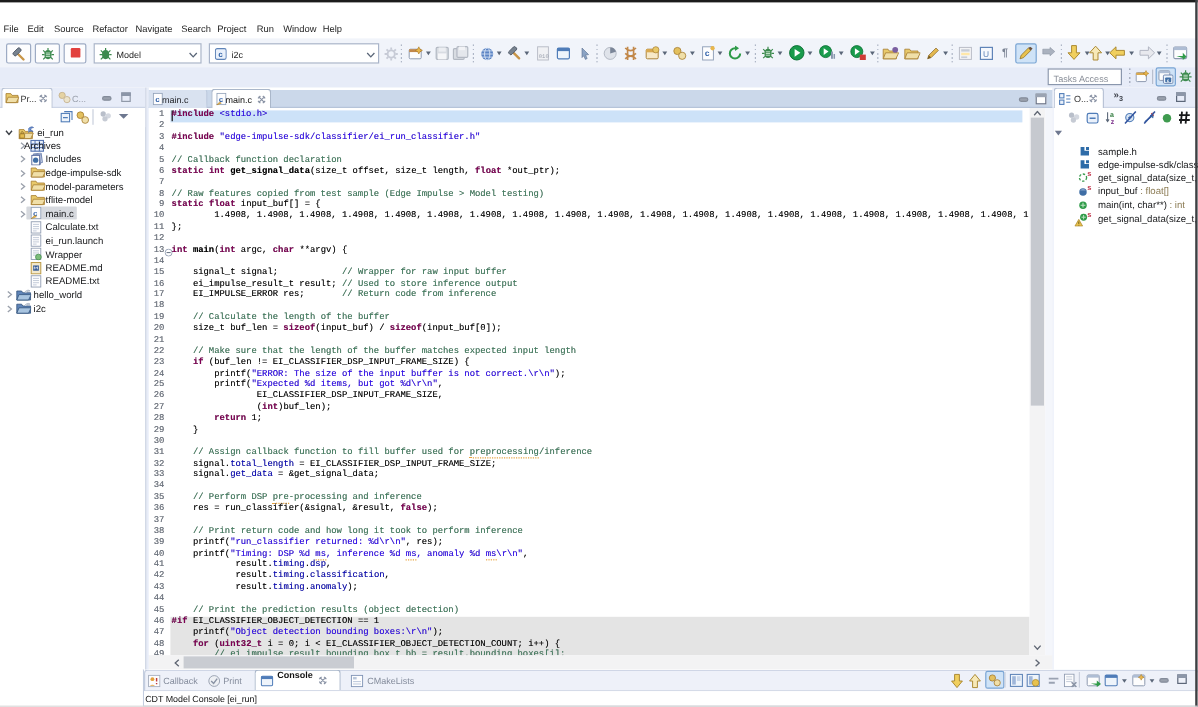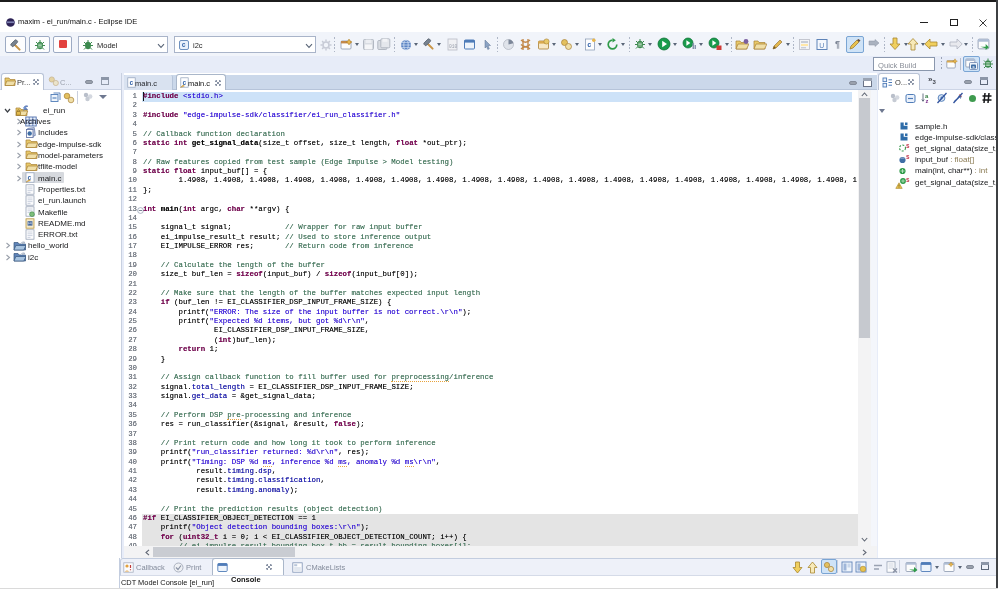--- a/index.html
+++ b/index.html
@@ -30,20 +30,32 @@
         <rect x="0.6" y="3.4" width="7.8" height="1.7" fill="#7d80b0"></rect>
       </svg>
 <div class="abs ui" style="left:18px;top:3px;font-size:7.5px;color:#101010">maxim - ei_run/main.c - Eclipse IDE</div>
 <div class="abs" style="left:920px;top:8px;width:8px;height:1px;background:#222"></div>
 <div class="abs" style="left:950px;top:4.5px;width:7.5px;height:7.5px;border:1px solid #222"></div>
 <svg class="abs" style="left:979px;top:4.5px" width="8" height="8" viewBox="0 0 8 8">
         <path d="M0.5 0.5 L7.5 7.5 M7.5 0.5 L0.5 7.5" stroke="#222" stroke-width="0.9"></path>
       </svg>
 </div>
 
+<div class="abs" id="menubar" style="left:0;top:17.5px;width:998px;height:14px;background:#fff">
+<div class="abs ui" style="left:3px;top:2.5px;font-size:7.8px">File</div>
+      <div class="abs ui" style="left:23px;top:2.5px;font-size:7.8px">Edit</div>
+      <div class="abs ui" style="left:45px;top:2.5px;font-size:7.8px">Source</div>
+      <div class="abs ui" style="left:77px;top:2.5px;font-size:7.8px">Refactor</div>
+      <div class="abs ui" style="left:113px;top:2.5px;font-size:7.8px">Navigate</div>
+      <div class="abs ui" style="left:151px;top:2.5px;font-size:7.8px">Search</div>
+      <div class="abs ui" style="left:181px;top:2.5px;font-size:7.8px">Project</div>
+      <div class="abs ui" style="left:214px;top:2.5px;font-size:7.8px">Run</div>
+      <div class="abs ui" style="left:236px;top:2.5px;font-size:7.8px">Window</div>
+      <div class="abs ui" style="left:269px;top:2.5px;font-size:7.8px">Help</div>
+</div>
 
 <div class="abs" id="toolbar" style="left:0;top:31.5px;width:998px;height:24.5px;background:#f1f4fa">
 
 <div class="abs" style="left:5px;top:4px;width:21px;height:17px;background:#fdfdfe;border:1px solid #9dabc4;border-radius:2px">
 <svg class="abs" style="left:3px;top:2px" width="13" height="13" viewBox="0 0 13 13">
           <path d="M6.2 6.2 L10.6 10.6" stroke="#c89548" stroke-width="2" stroke-linecap="round"></path>
           <g transform="rotate(-45 5 4)">
             <rect x="1.2" y="2.6" width="7.6" height="3.4" rx="1.2" fill="#77828f" stroke="#4c5564" stroke-width="0.7"></rect>
           </g>
         </svg>
@@ -276,21 +288,21 @@
 <svg class="abs" style="left:977px;top:5.5px" width="13" height="14" viewBox="0 0 12 13">
           <rect x="1" y="2" width="10" height="9" rx="1" fill="#fdfdfd" stroke="#8a97ad" stroke-width="0.8"></rect>
           <rect x="1" y="2" width="10" height="2.4" fill="#aebdd4"></rect>
           <path d="M3 9 L8 9 L8 6.5 L11 9.5 L8 12 L8 10.5" fill="#2f9b49"></path>
         </svg>
 </div>
 </div>
 
 <div class="abs" id="strip" style="left:0;top:56px;width:998px;height:17px;background:#e7ecf8">
 <div class="abs" style="left:873px;top:1px;width:62px;height:14px;background:#fff;border:1px solid #8a97ad">
-<div class="abs ui" style="left:4px;top:2.5px;color:#8a8f99;font-size:7.6px">Quick Build</div>
+<div class="abs ui" style="left:4px;top:2.5px;color:#8a8f99;font-size:7.6px">Tasks Access</div>
 </div>
 <div class="abs" style="left:941px;top:1px;height:14px;width:1px;background:repeating-linear-gradient(#9aa2b4 0 1.5px,transparent 1.5px 3.5px)"></div>
 <svg class="abs" style="left:946px;top:2px" width="12" height="12" viewBox="0 0 12 12">
         <rect x="0.8" y="2.5" width="8.5" height="7.5" rx="1" fill="#fdfdfd" stroke="#8a97ad" stroke-width="0.8"></rect>
         <rect x="0.8" y="2.5" width="8.5" height="2" fill="#d9a94f"></rect>
         <path d="M9 0.8 l0.8 1.6 l1.6 0.8 l-1.6 0.8 l-0.8 1.6 l-0.8-1.6 l-1.6-0.8 l1.6-0.8 z" fill="#e8b64c" stroke="#a87820" stroke-width="0.4"></path>
       </svg>
 <div class="abs" style="left:960px;top:2px;height:12px;width:1px;background:#b8bfce"></div>
 <div class="abs" style="left:963px;top:0px;width:17px;height:16px;background:#cfe3f7;border:1px solid #7aa5d4;border-radius:2px"></div>
 <svg class="abs" style="left:965px;top:2px" width="13" height="12" viewBox="0 0 13 12">
@@ -354,21 +366,21 @@
 <svg class="abs" style="left:4px;top:34px" width="7" height="7" viewBox="0 0 7 7">
           <path d="M1 2 L3.5 5 L6 2" fill="none" stroke="#3b3f46" stroke-width="1.2"></path>
         </svg>
 <svg class="abs" style="left:15px;top:32px" width="14" height="12" viewBox="0 0 14 12">
           <path d="M1 3 h4 l1 1.5 h6 v6 h-11 z" fill="#e8c96a" stroke="#a87f33" stroke-width="0.7"></path>
           <path d="M1 10.5 L2.8 6 h10 l-2.2 4.5 z" fill="#f0dfa8" stroke="#a87f33" stroke-width="0.7"></path>
           <path d="M8.5 2.5 c1.5-2 3.5-2.2 4.5-1.2 c-1.5 0.2-2.3 0.8-2.8 2 c1.2 0 2 0.4 2.3 1.4 c-1.8-0.6-3.2-0.2-4 0.8" fill="#6f94d0" stroke="#3a5aa0" stroke-width="0.5"></path>
           <rect x="1.5" y="6.5" width="4" height="3.6" rx="0.6" fill="#e3bb4e" stroke="#8a6a20" stroke-width="0.6"></rect>
           <path d="M2.6 6.5 v-1 a0.9 0.9 0 0 1 1.8 0 v1" fill="none" stroke="#8a6a20" stroke-width="0.6"></path>
         </svg>
-<div class="abs ui tt" style="left:43px;top:33px">ei_run</div>
+<div class="abs ui tt" style="left:31px;top:33px">ei_run</div>
 <svg class="abs arr" style="left:16px;top:45px" width="6" height="7" viewBox="0 0 6 7">
           <path d="M1.5 1 L4.5 3.5 L1.5 6" fill="none" stroke="#9aa0ab" stroke-width="1.1"></path>
         </svg>
 <svg class="abs" style="left:25px;top:42.5px" width="12" height="11" viewBox="0 0 12 11">
           <rect x="0.8" y="1" width="10.4" height="9" fill="#e9f0fa" stroke="#4f6fae" stroke-width="0.9"></rect>
           <path d="M0.8 4 H11.2 M0.8 7 H11.2 M4.2 1 V10 M7.8 1 V10" stroke="#4f6fae" stroke-width="0.8"></path>
         </svg>
 <div class="abs ui tt" style="left:20px;top:44px">Archives</div>
 <svg class="abs arr" style="left:16px;top:56px" width="6" height="7" viewBox="0 0 6 7">
           <path d="M1.5 1 L4.5 3.5 L1.5 6" fill="none" stroke="#9aa0ab" stroke-width="1.1"></path>
@@ -415,43 +427,43 @@
 <svg class="abs" style="left:25px;top:99px" width="10" height="11" viewBox="0 0 10 11">
           <rect x="1" y="0.8" width="8" height="9.4" fill="#fdfdfe" stroke="#90a0b8" stroke-width="0.7"></rect>
           <text x="2.6" y="7.8" font-size="6.4" fill="#2d5fa8" font-family="Liberation Mono" font-weight="bold">c</text>
           <path d="M1 10.2 l3-2.8 l1.4 1.2 z" fill="#e8b64c" stroke="#a87820" stroke-width="0.4"></path>
         </svg>
 <div class="abs ui tt" style="left:38px;top:100.5px">main.c</div>
 <svg class="abs pg" style="left:25px;top:110.5px" width="10" height="11" viewBox="0 0 10 11">
           <rect x="1" y="0.8" width="8" height="9.4" fill="#fdfdfe" stroke="#8a97ad" stroke-width="0.7"></rect>
           <path d="M2.5 3 H7.5 M2.5 4.8 H7.5 M2.5 6.6 H7.5 M2.5 8.4 H5.5" stroke="#b9c2d2" stroke-width="0.7"></path>
         </svg>
-<div class="abs ui tt" style="left:38px;top:112px">Properties.txt</div>
+<div class="abs ui tt" style="left:38px;top:112px">Calculate.txt</div>
 <svg class="abs pg" style="left:25px;top:121.5px" width="10" height="11" viewBox="0 0 10 11">
           <rect x="1" y="0.8" width="8" height="9.4" fill="#fdfdfe" stroke="#8a97ad" stroke-width="0.7"></rect>
           <path d="M2.5 3 H7.5 M2.5 4.8 H7.5 M2.5 6.6 H7.5 M2.5 8.4 H5.5" stroke="#b9c2d2" stroke-width="0.7"></path>
         </svg>
 <div class="abs ui tt" style="left:38px;top:123px">ei_run.launch</div>
 <svg class="abs" style="left:25px;top:133px" width="10" height="11" viewBox="0 0 10 11">
           <rect x="1" y="0.8" width="8" height="9.4" fill="#fdfdfe" stroke="#8a97ad" stroke-width="0.7"></rect>
           <path d="M2.5 3 H7.5 M2.5 4.8 H7.5 M2.5 6.6 H7.5" stroke="#b9c2d2" stroke-width="0.7"></path>
           <circle cx="7" cy="8.2" r="2.4" fill="#7dbd7a" stroke="#3f8a4a" stroke-width="0.6"></circle>
         </svg>
-<div class="abs ui tt" style="left:38px;top:134.5px">Makefile</div>
+<div class="abs ui tt" style="left:38px;top:134.5px">Wrapper</div>
 <svg class="abs" style="left:25px;top:144.5px" width="10" height="11" viewBox="0 0 10 11">
           <rect x="1" y="0.8" width="8" height="9.4" fill="#f3e9cc" stroke="#b8963f" stroke-width="0.8"></rect>
           <rect x="2.6" y="3.2" width="4.8" height="4.4" fill="#3a5f98"></rect>
           <path d="M3.6 6.4 V4.4 L4.9 5.6 L6.2 4.4 V6.4" stroke="#fff" stroke-width="0.6" fill="none"></path>
         </svg>
 <div class="abs ui tt" style="left:38px;top:146px">README.md</div>
 <svg class="abs pg" style="left:25px;top:155.5px" width="10" height="11" viewBox="0 0 10 11">
           <rect x="1" y="0.8" width="8" height="9.4" fill="#fdfdfe" stroke="#8a97ad" stroke-width="0.7"></rect>
           <path d="M2.5 3 H7.5 M2.5 4.8 H7.5 M2.5 6.6 H7.5 M2.5 8.4 H5.5" stroke="#b9c2d2" stroke-width="0.7"></path>
         </svg>
-<div class="abs ui tt" style="left:38px;top:157px">ERROR.txt</div>
+<div class="abs ui tt" style="left:38px;top:157px">README.txt</div>
 <svg class="abs arr" style="left:5px;top:169px" width="6" height="7" viewBox="0 0 6 7">
           <path d="M1.5 1 L4.5 3.5 L1.5 6" fill="none" stroke="#9aa0ab" stroke-width="1.1"></path>
         </svg>
 <svg class="abs" style="left:13px;top:166.5px" width="13" height="11" viewBox="0 0 13 11">
           <path d="M1 2.5 h4 l1 1.5 h6.5 v6 h-11.5 z" fill="#5f84b8" stroke="#36567e" stroke-width="0.7"></path>
           <path d="M1 10 L2.8 5.5 h10.2 l-2.2 4.5 z" fill="#a8c4e0" stroke="#36567e" stroke-width="0.7"></path>
           <path d="M7.5 3.5 c2-2 3.5-2 4.5-1 c-1.5 0-2.5 0.5-3 1.5" fill="#d8dfe8" stroke="#8a97ad" stroke-width="0.5"></path>
         </svg>
 <div class="abs ui tt" style="left:28px;top:168px">hello_world</div>
 <svg class="abs arr" style="left:5px;top:180.5px" width="6" height="7" viewBox="0 0 6 7">
@@ -634,21 +646,21 @@
 <svg class="abs" style="left:53px;top:4px" width="11" height="11" viewBox="0 0 11 11">
         <circle cx="5.5" cy="5.5" r="4.5" fill="#eef0f4" stroke="#9aa2b2" stroke-width="0.8"></circle>
         <path d="M3 5.5 L5 7.5 L8 3.5" stroke="#8a93a5" stroke-width="1.2" fill="none"></path>
       </svg>
 <div class="abs ui" style="left:66px;top:5px;color:#848c9c">Print</div>
 <div class="abs" style="left:92px;top:0px;width:72px;height:17px;background:#fff;border:1px solid #aab7ca;border-bottom:none;border-radius:3px 3px 0 0"></div>
 <svg class="abs" style="left:97px;top:3.5px" width="11" height="11" viewBox="0 0 11 11">
         <rect x="0.8" y="1.5" width="9.4" height="8" rx="1" fill="#eef4fb" stroke="#4f7cb8" stroke-width="0.9"></rect>
         <rect x="0.8" y="1.5" width="9.4" height="2.4" fill="#4f7cb8"></rect>
       </svg>
-<div class="abs ui" style="left:111px;top:17px;color:#111;font-weight:bold">Console</div>
+<div class="abs ui" style="left:111px;top:0;color:#111;font-weight:bold">Console</div>
 <svg class="abs" style="left:145px;top:4.5px" width="8" height="8" viewBox="0 0 8 8">
         <path d="M1.5 1.5 L6.5 6.5 M6.5 1.5 L1.5 6.5 M1 3 L3 1 M5 1 L7 3 M7 5 L5 7 M3 7 L1 5" stroke="#8a93a5" stroke-width="1"></path>
       </svg>
 <svg class="abs" style="left:172px;top:4px" width="11" height="11" viewBox="0 0 11 11">
         <rect x="0.8" y="0.8" width="9.4" height="9.4" fill="#fdfdfe" stroke="#7f93b5" stroke-width="0.8"></rect>
         <rect x="2.2" y="2.2" width="3" height="2" fill="#b9c6da"></rect>
         <path d="M2.2 6 H8.8 M2.2 8 H8.8" stroke="#b9c6da" stroke-width="0.8"></path>
       </svg>
 <div class="abs ui" style="left:186px;top:5px;color:#848c9c">CMakeLists</div>
 

